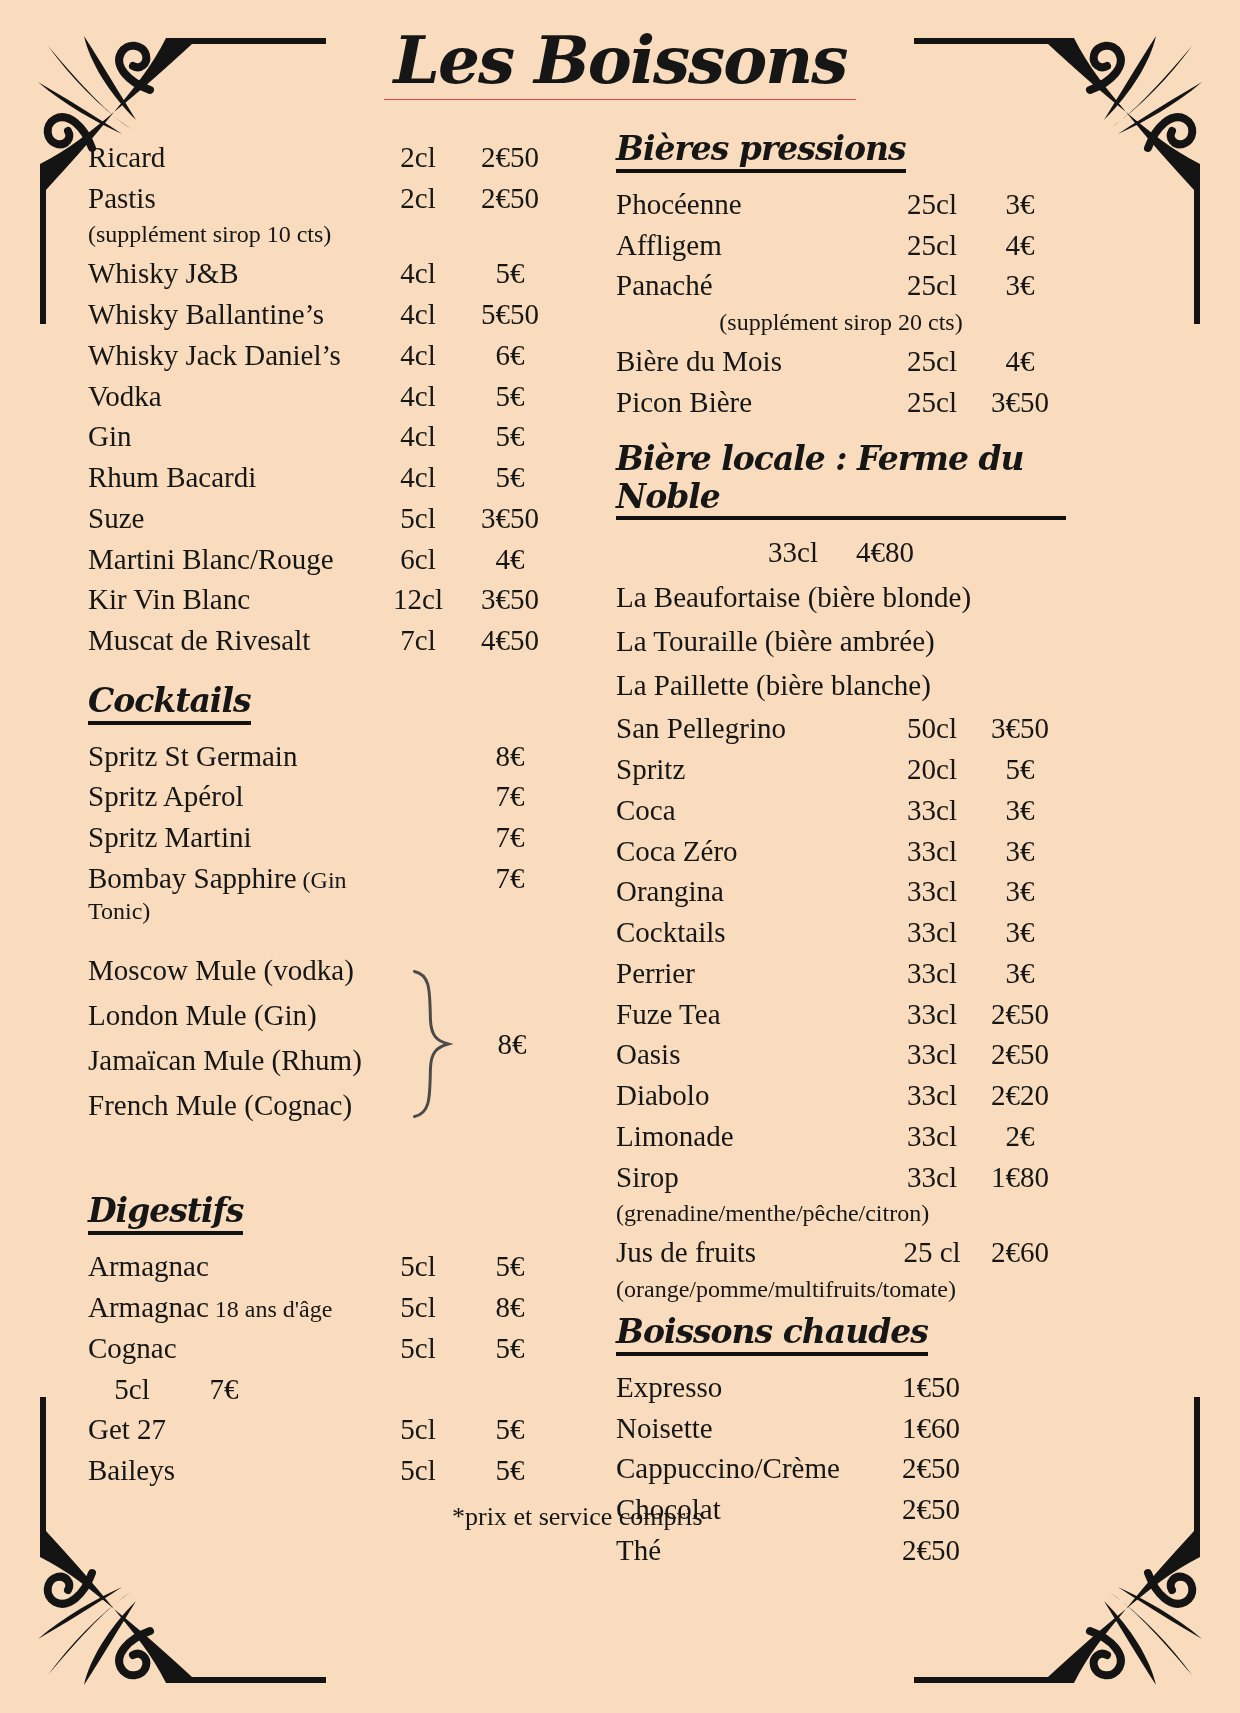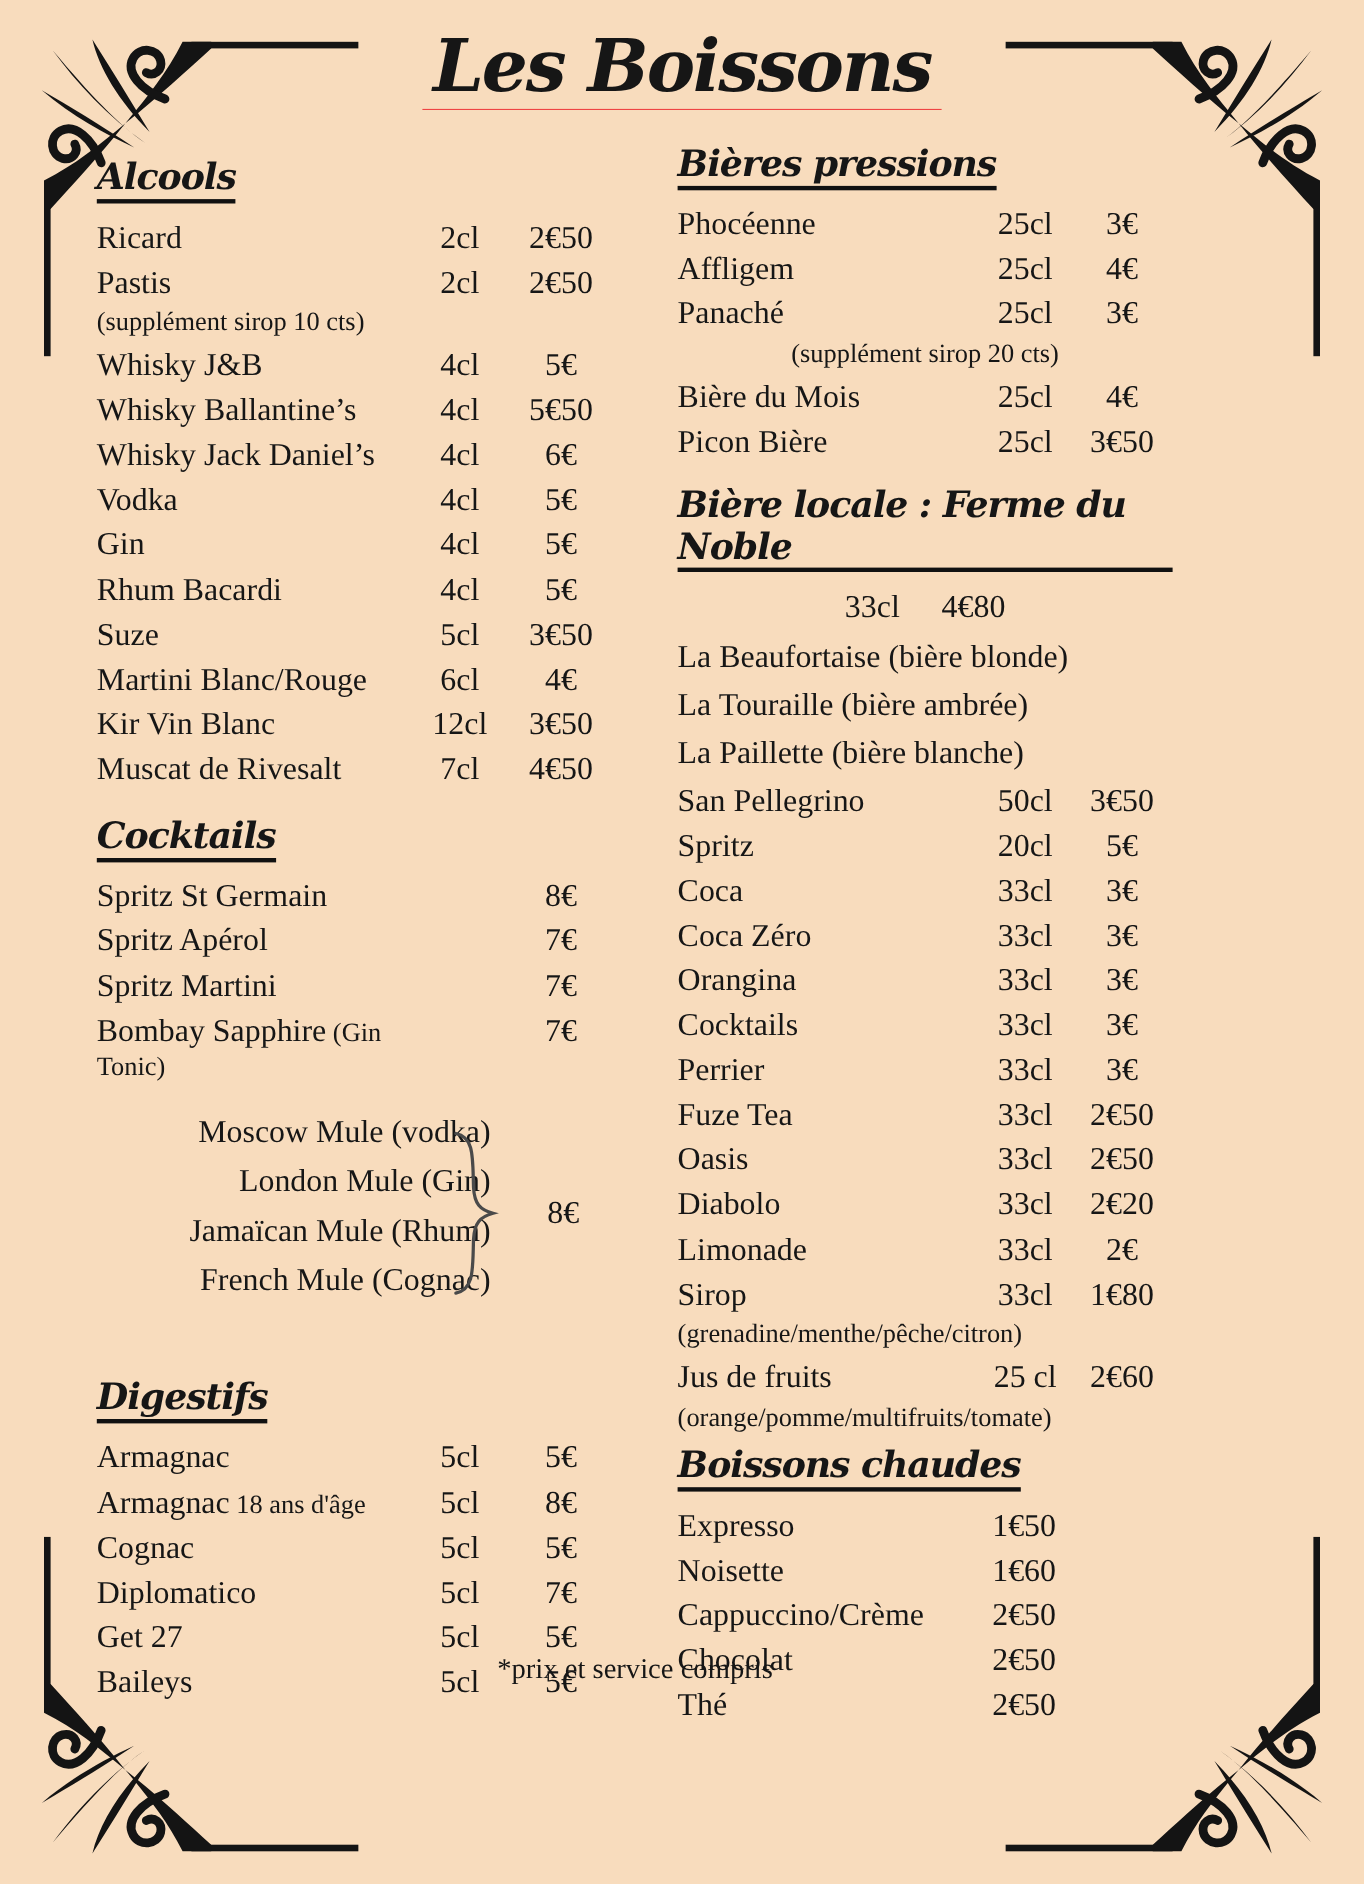--- a/index.html
+++ b/index.html
@@ -59,21 +59,21 @@
   #section-digestifs{margin-top:58px;}
   #section-locale{margin-top:22px;}
   #section-sans{margin-top:4px;}
   #section-chaudes{margin-top:8px;}
   #section-chaudes .row{padding-right:60px;}
   #section-chaudes .row .cl{width:0;}
   #section-chaudes .row .price{width:150px; text-align:center;}
 
   
   .mule-wrap{display:flex; align-items:center;}
-  .mule-names{flex:1;text-align:right;}
+  .mule-names{flex:1;}
   .mule-names .plain{margin-bottom:12px;}
   .brace{width:54px; height:170px; margin:0 6px 0 -40px; flex:none;}
   .mule-price{width:92px; text-align:center; font-size:29px;}
 
   
   .footnote{position:absolute; left:452px; top:1502px; font-size:26px;}
 
   
   .corner{position:absolute; width:300px; height:300px;}
   .corner.tl{left:26px;  top:24px;}
@@ -116,21 +116,20 @@
   <svg class="corner br" viewBox="0 0 300 300">
       <use href="#corner-sym"></use>
     </svg>
 
   <div class="title-wrap">
     <span class="title-text">Les Boissons</span>
   </div>
 
   <div class="col col-left">
       <section class="menu-section" id="section-alcools">
-        <div class="section-heading"><span>Alcools</span></div>
         <div class="row">
           <span class="name">Ricard</span>
           <span class="cl">2cl</span>
           <span class="price">2€50</span>
         </div>
         <div class="row">
           <span class="name">Pastis</span>
           <span class="cl">2cl</span>
           <span class="price">2€50</span>
         </div>
@@ -234,21 +233,20 @@
           <span class="name">Armagnac<span class="small"> 18 ans d'âge</span></span>
           <span class="cl">5cl</span>
           <span class="price">8€</span>
         </div>
         <div class="row">
           <span class="name">Cognac</span>
           <span class="cl">5cl</span>
           <span class="price">5€</span>
         </div>
         <div class="row">
-          <span class="name">Diplomatico</span>
           <span class="cl">5cl</span>
           <span class="price">7€</span>
         </div>
         <div class="row">
           <span class="name">Get 27</span>
           <span class="cl">5cl</span>
           <span class="price">5€</span>
         </div>
         <div class="row">
           <span class="name">Baileys</span>

